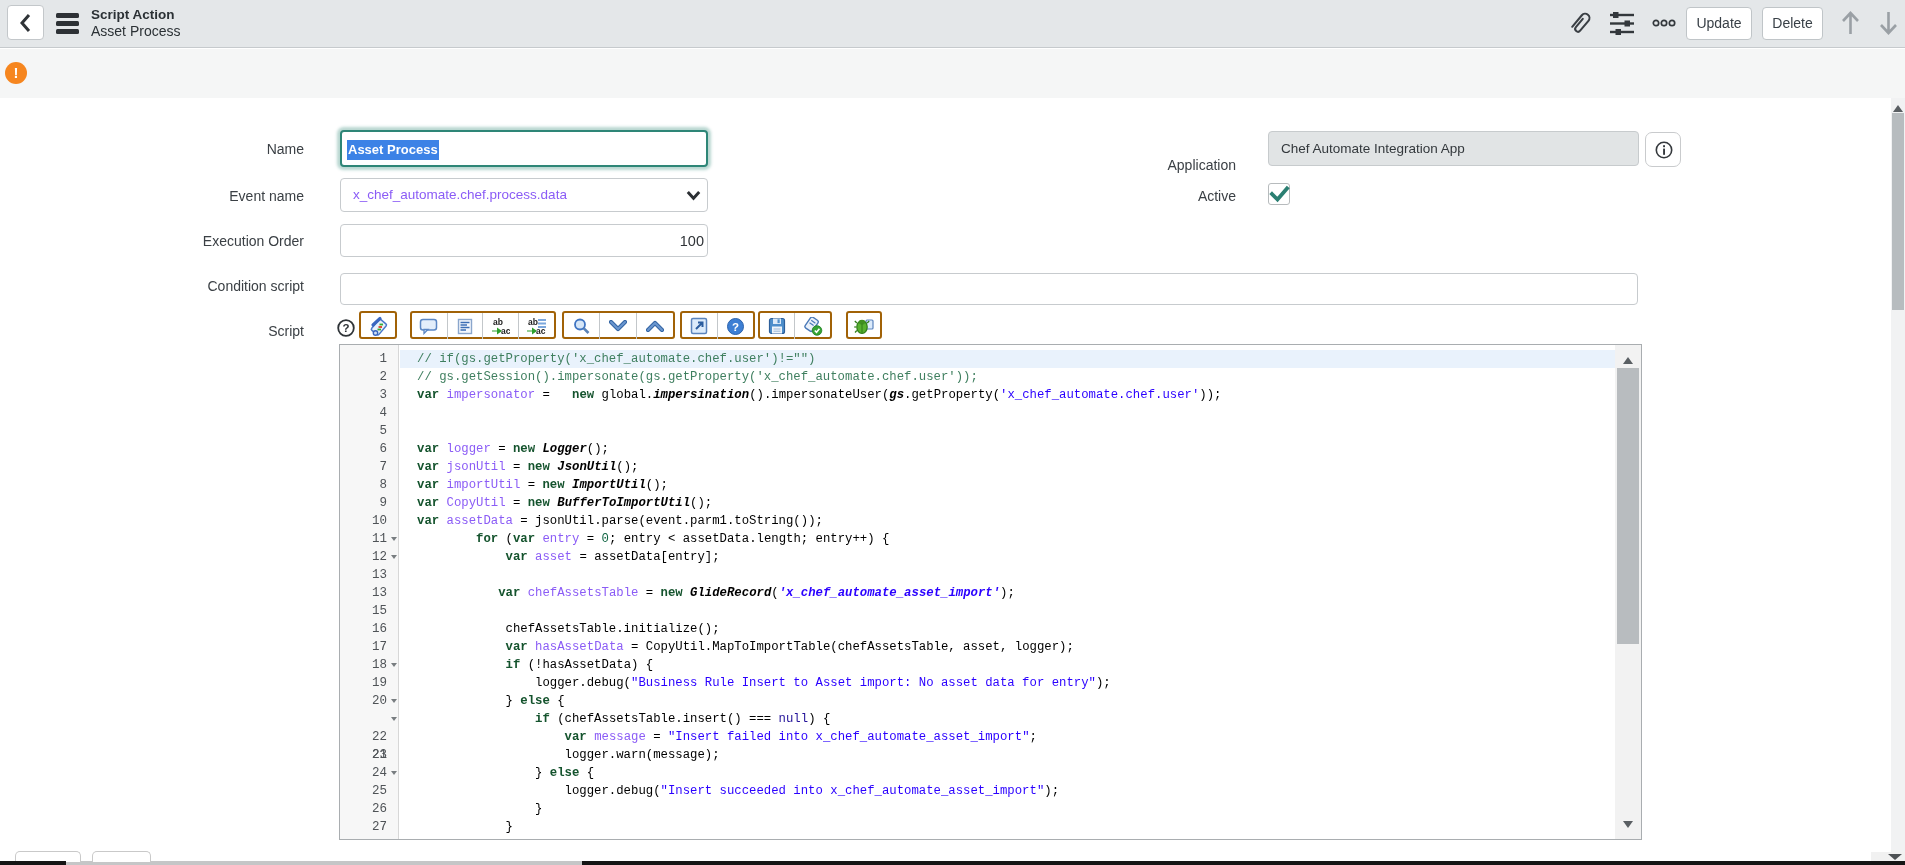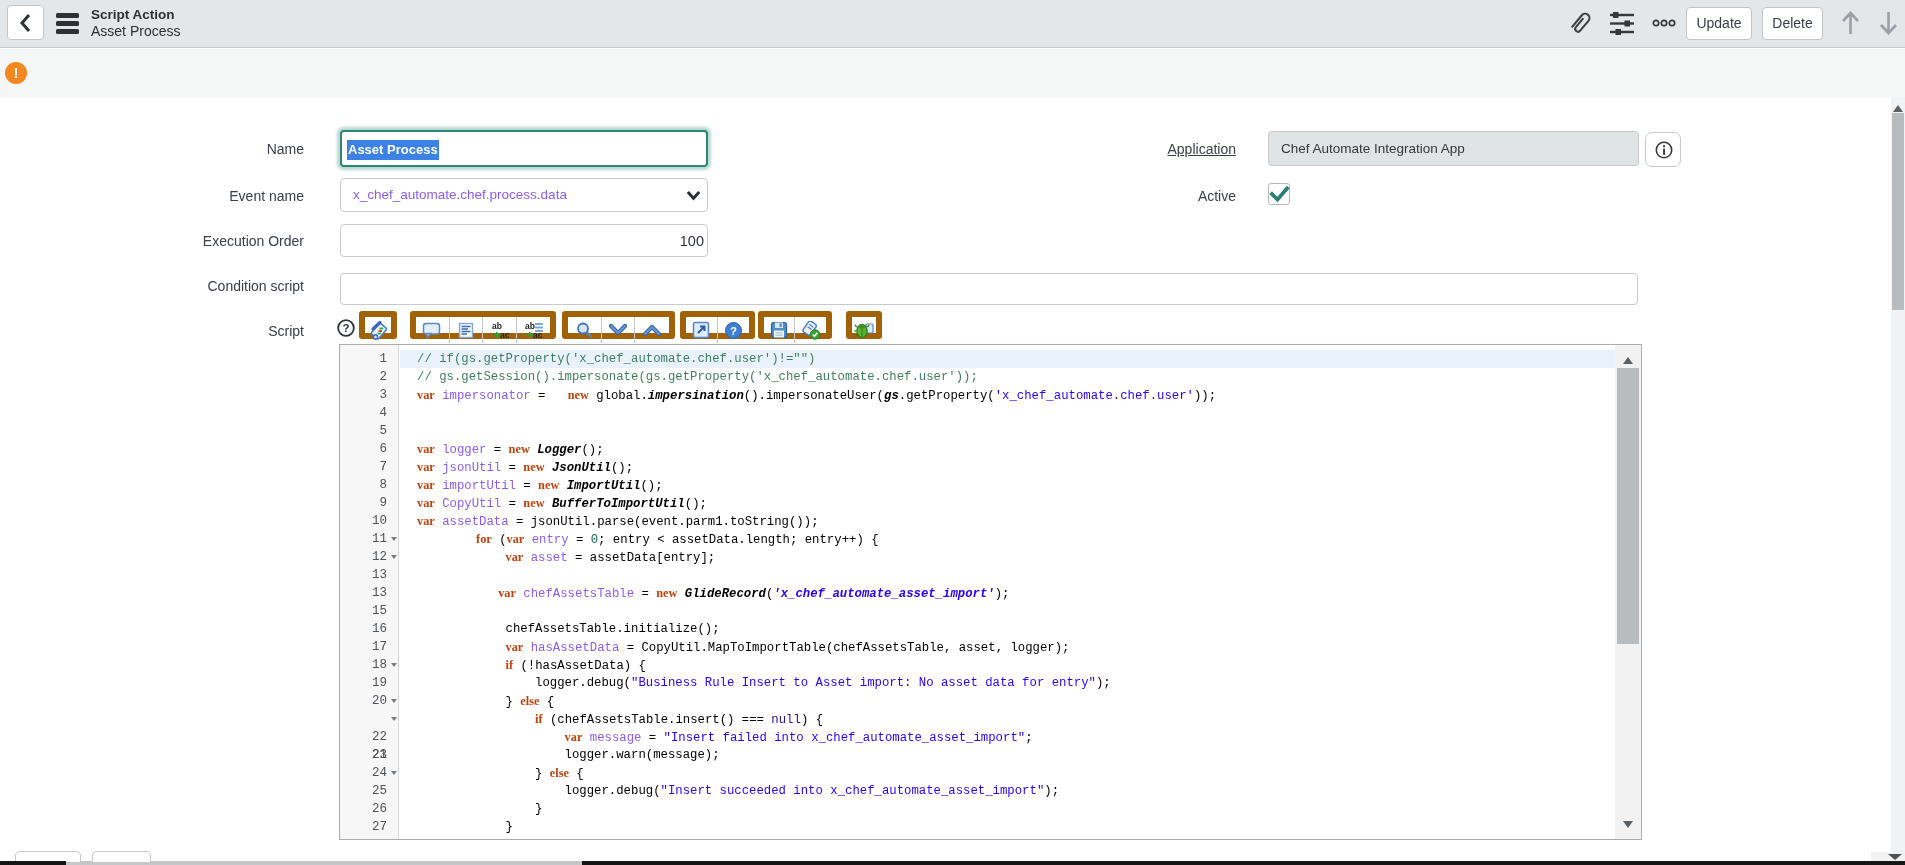--- a/index.html
+++ b/index.html
@@ -40,38 +40,38 @@
 #condinp { left:340px; top:273px; width:1298px; height:32px; }
 #appinp { left:1268px; top:131px; width:371px; height:35px; background:#e1e4e5; border-color:#c7cbcd; }
 #apptext { position:absolute; left:1281px; top:141px; font-size:13.5px; color:#33383c; }
 #infobtn { position:absolute; left:1645px; top:132px; width:36px; height:35px;
   border:1px solid #c9cbcd; border-radius:7px; background:#fff; }
 #chk { position:absolute; left:1268px; top:183px; width:22px; height:22px;
   border:1px solid #b7bbbd; border-radius:3px; background:#fff; }
 
 
 .tbgrp { position:absolute; top:311px; height:28px; background:#fff;
-  border:6px solid #a16207; border-radius:3px; display:flex; }
+  border:2px solid #a16207; border-radius:3px; display:flex; }
 .tbc { height:26px; border-right:1px solid #c3c7ca; display:flex;
   align-items:center; justify-content:center; }
 .tbc:last-child { border-right:none; }
 
 
 #ed { position:absolute; left:339px; top:344px; width:1303px; height:496px;
   border:1px solid #a9adb0; background:#fff; }
 #gutter { position:absolute; left:340px; top:345px; width:59px; height:494px;
   background:#f7f7f7; border-right:1px solid #d7d7d7; }
 .lnum { position:absolute; left:340px; width:47px; text-align:right;
   font-family:"Liberation Mono", monospace; font-size:12.5px; line-height:18px; color:#4f5357; }
 .fold { position:absolute; left:391px; width:0; height:0;
   border-left:3.5px solid transparent; border-right:3.5px solid transparent; border-top:4.5px solid #787d80; }
 #activeline { position:absolute; left:400px; top:350px; width:1215px; height:18px; background:#e9f2fc; }
 .cl { position:absolute; left:417px; white-space:pre;
   font-family:"Liberation Mono", monospace; font-size:12.3px; line-height:18px; color:#000; }
-.k { color:#c2410c; font-weight:bold;font-family:Liberation Serif, serif; }
+.k { color:#14532d; font-weight:bold; }
 .d { color:#8b5cf6; }
 .s { color:#2A00FF; }
 .c { color:#3F7F5F; }
 .n { color:#116644; }
 .a { color:#221199; }
 .t { font-weight:bold; font-style:italic; color:#000; }
 .ts { color:#2A00FF; font-weight:bold; font-style:italic; }
 
 
 #edsb { position:absolute; left:1615px; top:345px; width:26px; height:494px; background:#f2f2f2; }
@@ -146,21 +146,21 @@
   <div id="evttext">x_chef_automate.chef.process.data</div>
   <svg class="abs" style="left:686px;top:190px" width="15" height="11" viewBox="0 0 15 11">
     <polyline points="1.8,2 7.5,8.3 13.2,2" fill="none" stroke="#2b2f33" stroke-width="2.9"></polyline>
   </svg>
   <div class="lbl" style="left:74px;top:233px;">Execution Order</div>
   <div class="inp" id="execinp"></div>
   <div id="exectext">100</div>
   <div class="lbl" style="left:74px;top:278px;">Condition script</div>
   <div class="inp" id="condinp"></div>
 
-  <div class="lbl" style="left:1006px;top:141px;text-decoration:underline;">Application</div>
+  <div class="lbl" style="left:1006px;top:157px;">Application</div>
   <div class="inp" id="appinp"></div>
   <div id="apptext">Chef Automate Integration App</div>
   <div id="infobtn"></div>
   <svg class="abs" style="left:1655px;top:141px" width="18" height="18" viewBox="0 0 18 18">
     <circle cx="9" cy="9" r="7.7" fill="none" stroke="#35393d" stroke-width="1.6"></circle>
     <rect x="8.1" y="7.6" width="1.9" height="6.2" fill="#35393d"></rect>
     <rect x="8.1" y="4.2" width="1.9" height="2" fill="#35393d"></rect>
   </svg>
   <div class="lbl" style="left:1006px;top:188px;">Active</div>
   <div id="chk"></div>

